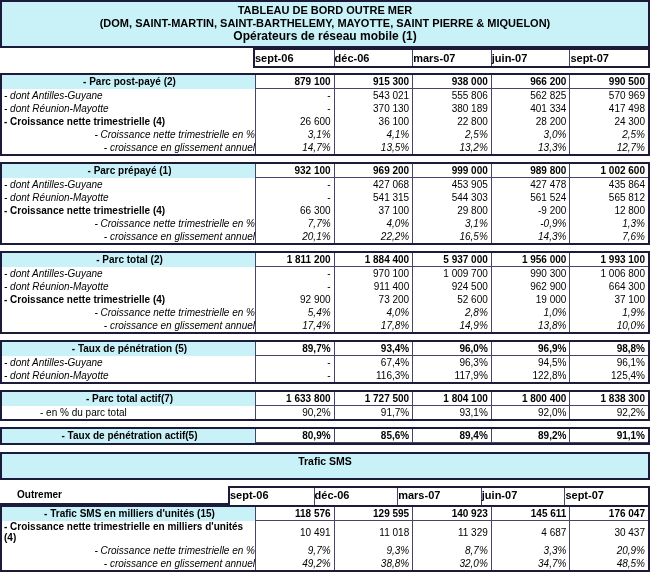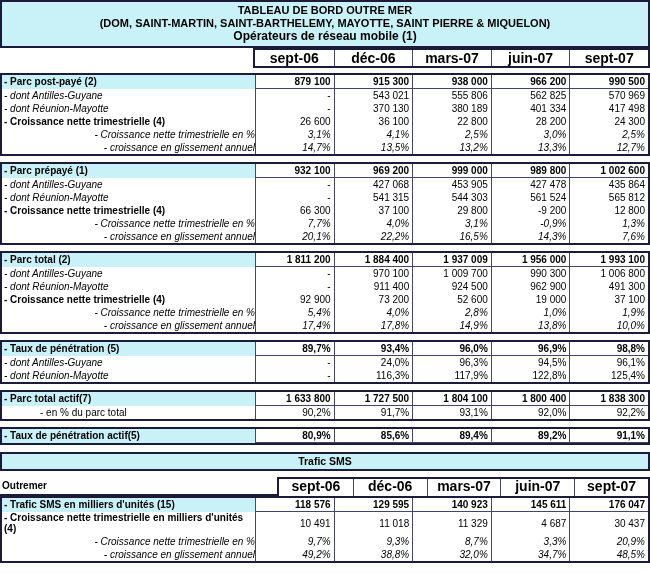--- a/index.html
+++ b/index.html
@@ -15,55 +15,55 @@
 
   
   .title-block{width:650px;border:2px solid var(--thick);background:var(--cyan);
     text-align:center;padding:2px 0 3px 0;margin-bottom:0;}
   .title-line{display:block;font-weight:bold;font-size:11px;line-height:13px;}
   .title-line.small{font-size:12px;line-height:12.5px;}
 
   
   .period-header{margin-left:253px;width:397px;border:2px solid var(--thick);
     display:grid;grid-template-columns:repeat(5,1fr);height:20px;margin-bottom:5px;}
-  .pcell{font-weight:bold;font-size:14px;text-align:center;line-height:16px;
+  .pcell{font-weight:bold;font-size:11px;text-align:left;line-height:16px;
     border-left:1px solid var(--thin);}
   .pcell:first-child{border-left:none;}
 
   
   .section{width:650px;border:2px solid var(--thick);margin-bottom:6px;background:#fff;}
   .trow{display:grid;grid-template-columns:253px repeat(5,1fr);height:13px;
     line-height:13px;font-size:10px;}
   .lcell{padding-left:2px;white-space:nowrap;overflow:hidden;}
   .vcell{text-align:right;padding-right:3px;border-left:1px solid var(--thin);
     font-variant-numeric:tabular-nums;}
 
   .r-head{height:14px;line-height:14px;border-bottom:1px solid var(--thin);}
-  .r-head .lcell{background:var(--cyan);font-weight:bold;}
+  .r-head .lcell{background:var(--cyan);font-weight:bold;text-align:center;}
   .r-head .vcell{font-weight:bold;}
   .r-dont .lcell{font-style:italic;}
   .r-boldlabel .lcell{font-weight:bold;}
   .r-pct .lcell{font-style:italic;text-align:right;}
   .r-pct .vcell{font-style:italic;}
   .r-plain .lcell{font-weight:normal;margin-left:36px;}
 
   .r-bold2{height:auto;min-height:23px;}
   .r-bold2 .lcell{font-weight:bold;white-space:normal;line-height:11px;
     display:flex;align-items:center;}
   .r-bold2 .vcell{display:flex;align-items:center;justify-content:flex-end;}
 
   
   .sms-band{width:650px;border:2px solid var(--thick);background:var(--cyan);
-    text-align:center;font-weight:bold;font-size:10.5px;height:19px;line-height:14px;
+    text-align:center;font-weight:bold;font-size:10.5px;height:28px;line-height:14px;
     margin:7px 0 6px 0;}
 
   
   .sms-header{display:flex;width:650px;height:19px;margin-bottom:0;}
-  .sms-header-label{width:277px;font-weight:bold;font-size:10px;line-height:17px;
-    padding-left:2px;border-bottom:2px solid var(--thick);}
+  .sms-header-label{width:228px;font-weight:bold;font-size:10px;line-height:17px;
+    padding-left:17px;border-bottom:2px solid var(--thick);}
   .sms-datebox{flex:1;border:2px solid var(--thick);border-bottom:none;
     display:grid;grid-template-columns:repeat(5,1fr);}
   .sms-datebox .pcell{line-height:15px;}
 </style>
 </head>
 <body>
 
 <div class="page">
 
   <div class="title-block">
@@ -179,39 +179,39 @@
           <div class="vcell">16,5%</div>
           <div class="vcell">14,3%</div>
           <div class="vcell">7,6%</div>
         </div>
       </div>
       <div class="section">
         <div class="trow r-head">
           <div class="lcell">- Parc total (2)</div>
           <div class="vcell">1 811 200</div>
           <div class="vcell">1 884 400</div>
-          <div class="vcell">1 937 009</div>
+          <div class="vcell">5 937 000</div>
           <div class="vcell">1 956 000</div>
           <div class="vcell">1 993 100</div>
         </div>
         <div class="trow r-dont">
           <div class="lcell">- dont Antilles-Guyane</div>
           <div class="vcell">-</div>
           <div class="vcell">970 100</div>
           <div class="vcell">1 009 700</div>
           <div class="vcell">990 300</div>
           <div class="vcell">1 006 800</div>
         </div>
         <div class="trow r-dont">
           <div class="lcell">- dont Réunion-Mayotte</div>
           <div class="vcell">-</div>
           <div class="vcell">911 400</div>
           <div class="vcell">924 500</div>
           <div class="vcell">962 900</div>
-          <div class="vcell">491 300</div>
+          <div class="vcell">664 300</div>
         </div>
         <div class="trow r-boldlabel">
           <div class="lcell">- Croissance nette trimestrielle (4)</div>
           <div class="vcell">92 900</div>
           <div class="vcell">73 200</div>
           <div class="vcell">52 600</div>
           <div class="vcell">19 000</div>
           <div class="vcell">37 100</div>
         </div>
         <div class="trow r-pct">
@@ -236,21 +236,21 @@
           <div class="lcell">- Taux de pénétration (5)</div>
           <div class="vcell">89,7%</div>
           <div class="vcell">93,4%</div>
           <div class="vcell">96,0%</div>
           <div class="vcell">96,9%</div>
           <div class="vcell">98,8%</div>
         </div>
         <div class="trow r-dont">
           <div class="lcell">- dont Antilles-Guyane</div>
           <div class="vcell">-</div>
-          <div class="vcell">24,0%</div>
+          <div class="vcell">67,4%</div>
           <div class="vcell">96,3%</div>
           <div class="vcell">94,5%</div>
           <div class="vcell">96,1%</div>
         </div>
         <div class="trow r-dont">
           <div class="lcell">- dont Réunion-Mayotte</div>
           <div class="vcell">-</div>
           <div class="vcell">116,3%</div>
           <div class="vcell">117,9%</div>
           <div class="vcell">122,8%</div>

